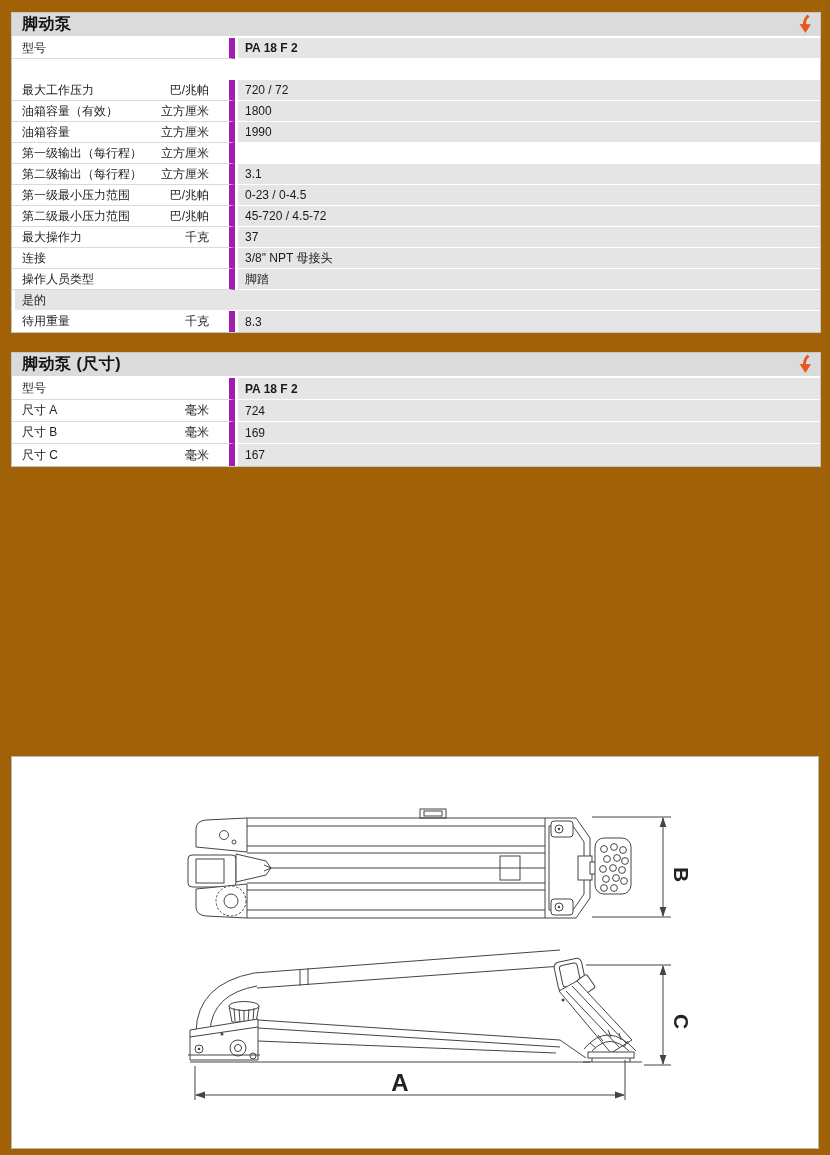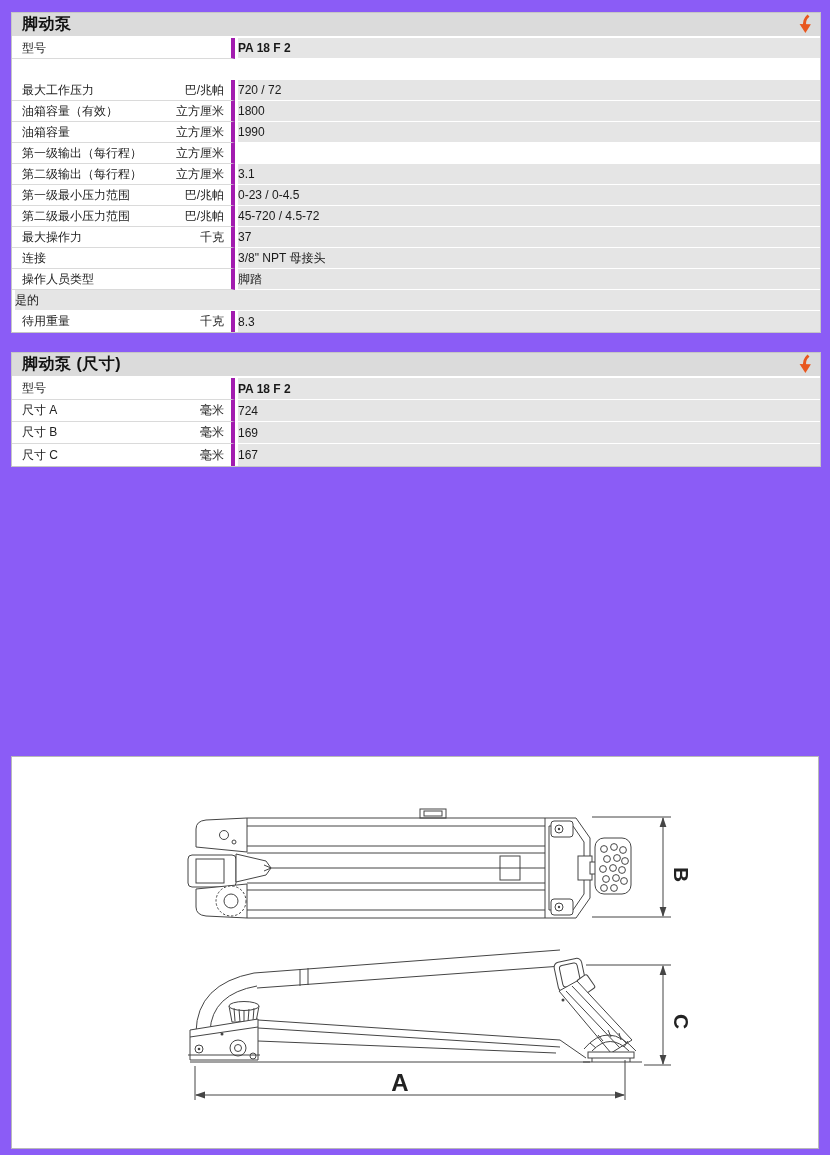--- a/index.html
+++ b/index.html
@@ -1,37 +1,37 @@
 <!DOCTYPE html>
 <html><head>
 <meta charset="utf-8">
 <style>
   html,body{margin:0;padding:0;background:#fff;}
   body{font-family:"Liberation Sans","DejaVu Sans",sans-serif;color:#1c1c1c;}
-  #page{position:relative;width:830px;height:1155px;background:#8b5cf6;overflow:hidden;text-decoration:underline;}
+  #page{position:relative;width:830px;height:1155px;background:#a16207;overflow:hidden;text-decoration:underline;}
 
   .spec-table{position:absolute;left:11px;width:808px;border:1px solid #c6c6c6;background:#fff;}
   #table-0{top:12px;}
   #table-1{top:352px;}
 
   .t-header{position:relative;height:23px;background:#dbdbdb;display:flex;align-items:center;
             padding-left:10px;margin-bottom:2px;box-sizing:border-box;}
   .t-title{font-size:16px;font-weight:bold;color:#111;letter-spacing:0.5px;}
   .t-arrow{position:absolute;right:5px;top:1px;width:18px;height:21px;cursor:pointer;}
 
   .t-row{display:flex;height:21px;}
   #table-1 .t-row{height:22px;}
   .t-row *{box-sizing:border-box;}
-  .cell-label{width:223px;background:#fff;border-right:4px solid #a21caf;border-bottom:1px solid #dadada;
+  .cell-label{width:223px;background:#fff;border-right:6px solid #a21caf;border-bottom:1px solid #dadada;
               display:flex;justify-content:space-between;align-items:center;
-              padding:0 7px 0 10px;font-size:12px;color:#222;}
+              padding:0 20px 0 10px;font-size:12px;color:#222;}
   .t-row:last-child .cell-label{border-bottom:none;}
   .cell-gap{width:3px;background:#fff;}
   .cell-value{flex:1;background:#e5e5e5;border-bottom:1px solid #ffffff;
-              display:flex;align-items:center;font-size:12px;color:#1a1a1a;}
+              display:flex;align-items:center;padding-left:7px;font-size:12px;color:#1a1a1a;}
   .t-row:last-child .cell-value{border-bottom:none;}
   .cell-value.bold{font-weight:bold;}
   .unit{font-size:12px;color:#222;white-space:nowrap;}
 
   #drawing-box{position:absolute;left:11px;top:756px;width:806px;height:391px;
                border:1px solid #b9b9b9;background:#fff;}
   #drawing-box svg{display:block;width:100%;height:100%;}
   .ln{stroke:#454545;stroke-width:1;fill:none;}
   .lnf{stroke:#454545;stroke-width:1;fill:#fff;}
   .dim{stroke:#454545;stroke-width:1;fill:none;}

